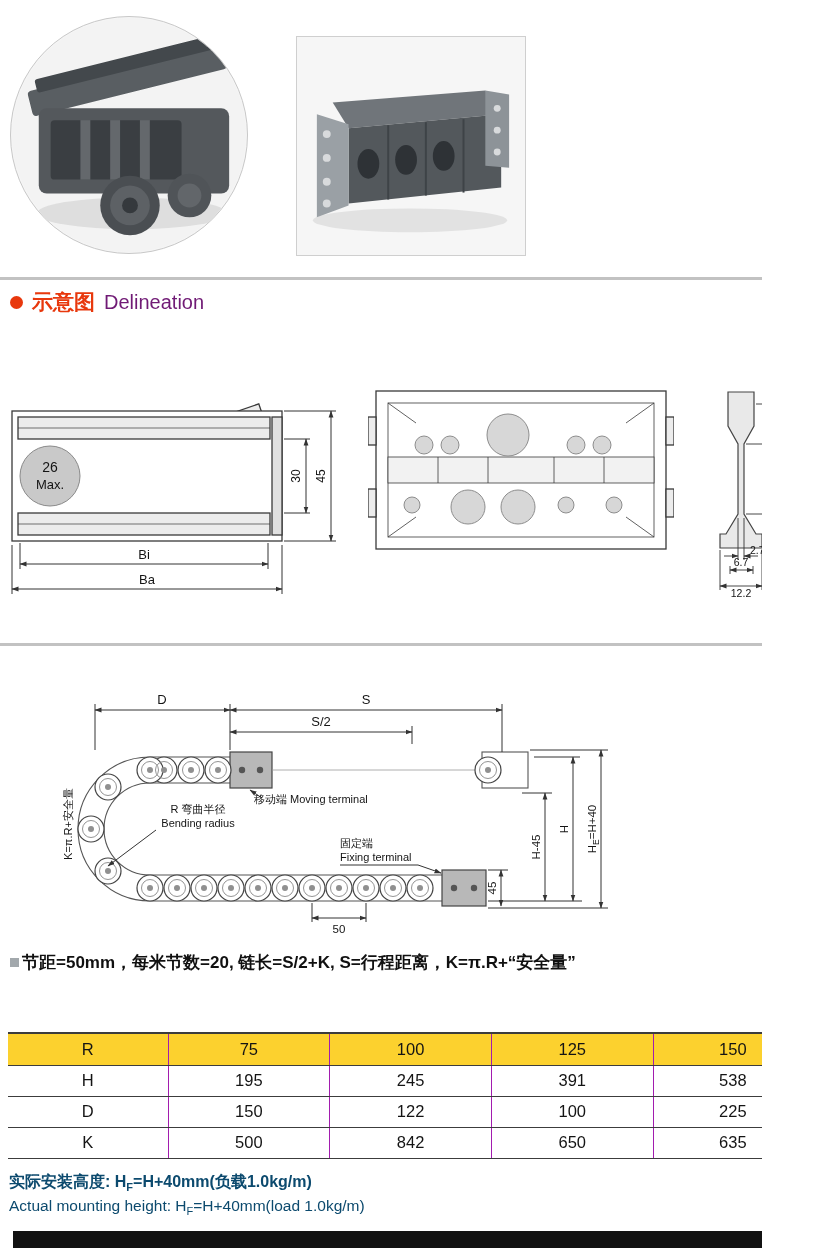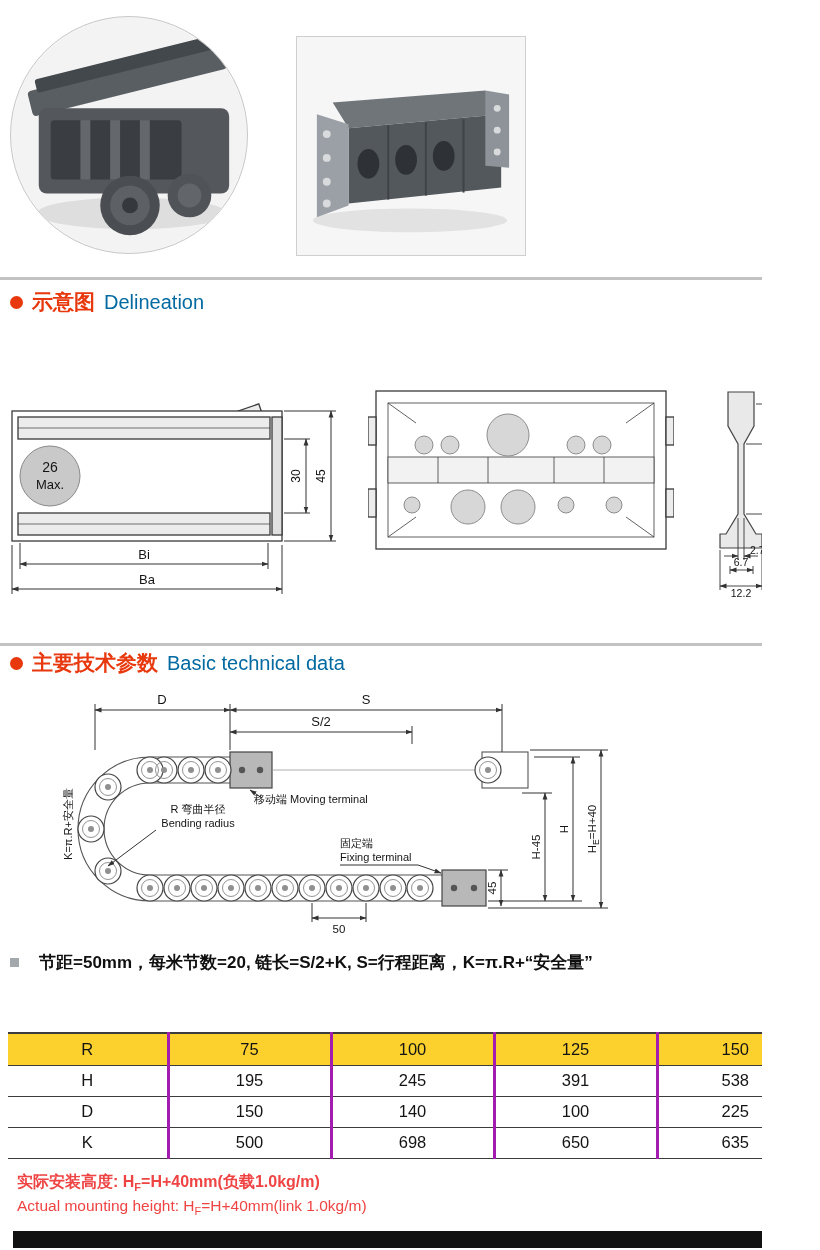--- a/index.html
+++ b/index.html
@@ -9,41 +9,41 @@
   svg{display:block}
   svg text{font-family:"Liberation Sans",sans-serif;fill:#141414;stroke:none}
   .photo-round{position:absolute;left:10px;top:16px;width:238px;height:238px;border-radius:50%;overflow:hidden;border:1px solid #c8c8c8;background:#f5f5f5}
   .photo-rect{position:absolute;left:296px;top:36px;width:230px;height:220px;border:1px solid #cfcfcf;background:#fafafa}
   .photo-round svg,.photo-rect svg{width:100%;height:100%}
   .divider{position:absolute;left:0;width:820px;height:3px;background:#c2c2c2}
   .d1{top:277px}.d2{top:643px}
   .sec{position:absolute;display:flex;align-items:center;gap:9px;white-space:nowrap}
   .dot{width:13px;height:13px;border-radius:50%;background:#e8380d;flex:0 0 auto}
   .cnT{color:#e8380d;font-weight:bold;font-size:21px}
-  .enT{color:#0369a1;font-size:20px}
+  .enT{color:#701a75;font-size:20px}
   .sec1{left:10px;top:288px}
   .sec2{left:366px;top:292px}
   .sec2 .cnT{font-size:18px}
   .sec2 .enT{font-size:15.5px;letter-spacing:-0.3px}
   .sec3{left:10px;top:649px}
   .dwg{position:absolute}
   .svgC{left:6px;top:331px;width:340px;height:268px}
   .svgD{left:368px;top:385px;width:306px;height:170px}
   .svgE{left:706px;top:386px;width:112px;height:212px}
   .svgF{left:22px;top:686px;width:660px;height:255px}
-  .note{position:absolute;left:10px;display:flex;align-items:center;gap:20px;color:#101010;white-space:nowrap}
+  .note{position:absolute;left:10px;display:flex;align-items:center;gap:3px;color:#101010;white-space:nowrap}
   .nsq{width:9px;height:9px;background:#a2a8ac;flex:0 0 auto}
   .note1{top:951px;font-size:17px;font-weight:bold}
   .note2{top:985px;font-size:16.5px}
   .dtable{position:absolute;left:8px;top:1032px;width:804px;border-collapse:collapse;border-top:2px solid #3c3c3c}
   .dtable td{height:31px;text-align:center;font-size:16.5px;color:#141414;border-bottom:1.5px solid #3c3c3c}
-  .dtable td+td{border-left:3px solid #a21caf}
+  .dtable td+td{border-left:1px solid #a21caf}
   .hrow td{background:#fcd12e;height:32px}
   .lcol{width:160px}
-  .foot{position:absolute;left:17px;color:#ef4444;white-space:nowrap}
+  .foot{position:absolute;left:9px;color:#0c4a6e;white-space:nowrap}
   .foot1{top:1172px;font-size:16px;font-weight:bold}
   .foot2{top:1197px;font-size:15.5px}
   .foot sub{font-size:11px}
   .bbar{position:absolute;left:13px;top:1231px;width:807px;height:17px;background:#121212}
 </style>
 </head>
 <body>
 
 <div class="page">
 
@@ -203,25 +203,20 @@
     </g>
     <text x="66" y="93" font-size="11" text-anchor="middle" transform="rotate(-90 66 93)">23</text>
     <text x="88" y="73" font-size="11" text-anchor="middle" transform="rotate(-90 88 73)">40</text>
     <text x="44" y="168" font-size="10.5">2.7</text>
     <text x="35" y="180" font-size="10.5" text-anchor="middle">6.7</text>
     <text x="35" y="211" font-size="10.5" text-anchor="middle">12.2</text>
   </svg>
 
   <div class="divider d2"></div>
 
-  <div class="sec sec3">
-    <span class="dot"></span>
-    <span class="cnT">主要技术参数</span>
-    <span class="enT">Basic technical data</span>
-  </div>
 
   <svg class="dwg svgF" viewBox="0 0 660 255">
     <defs>
       <marker id="mF" orient="auto-start-reverse" markerWidth="7.5" markerHeight="6" refX="6.5" refY="3" markerUnits="userSpaceOnUse">
         <path d="M0,0.6 L7,3 L0,5.4 Z" fill="#333"></path>
       </marker>
     </defs>
 
     <g stroke="#555" stroke-width="1.1" fill="none">
       <line x1="128" y1="71" x2="208" y2="71"></line>
@@ -371,36 +366,36 @@
     <tr>
       <td class="lcol">H</td>
       <td>195</td>
       <td>245</td>
       <td>391</td>
       <td>538</td>
     </tr>
     <tr>
       <td class="lcol">D</td>
       <td>150</td>
-      <td>140</td>
+      <td>122</td>
       <td>100</td>
       <td>225</td>
     </tr>
     <tr>
       <td class="lcol">K</td>
       <td>500</td>
-      <td>698</td>
+      <td>842</td>
       <td>650</td>
       <td>635</td>
     </tr>
   </tbody>
     </table>
 
   <div class="foot foot1">
     <span>实际安装高度: H</span><sub>F</sub><span>=H+40mm(负载1.0kg/m)</span>
   </div>
   <div class="foot foot2">
-    <span>Actual mounting height: H</span><sub>F</sub><span>=H+40mm(link 1.0kg/m)</span>
+    <span>Actual mounting height: H</span><sub>F</sub><span>=H+40mm(load 1.0kg/m)</span>
   </div>
 
   <div class="bbar"></div>
 
 </div>
 
 </body></html>

